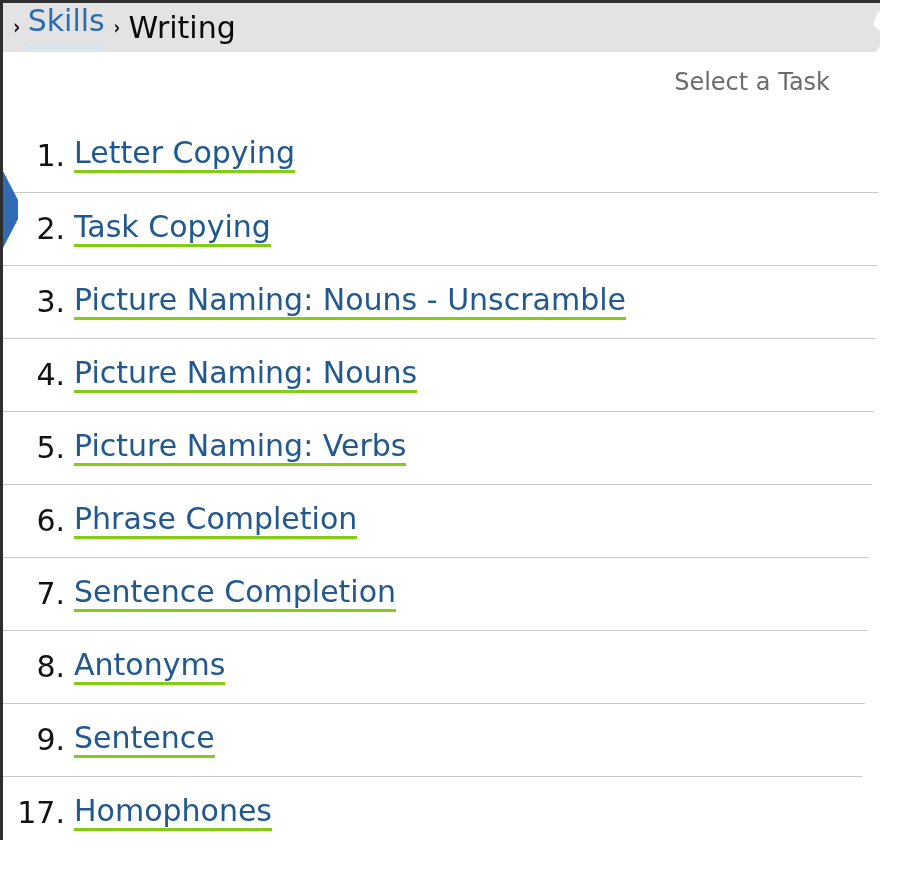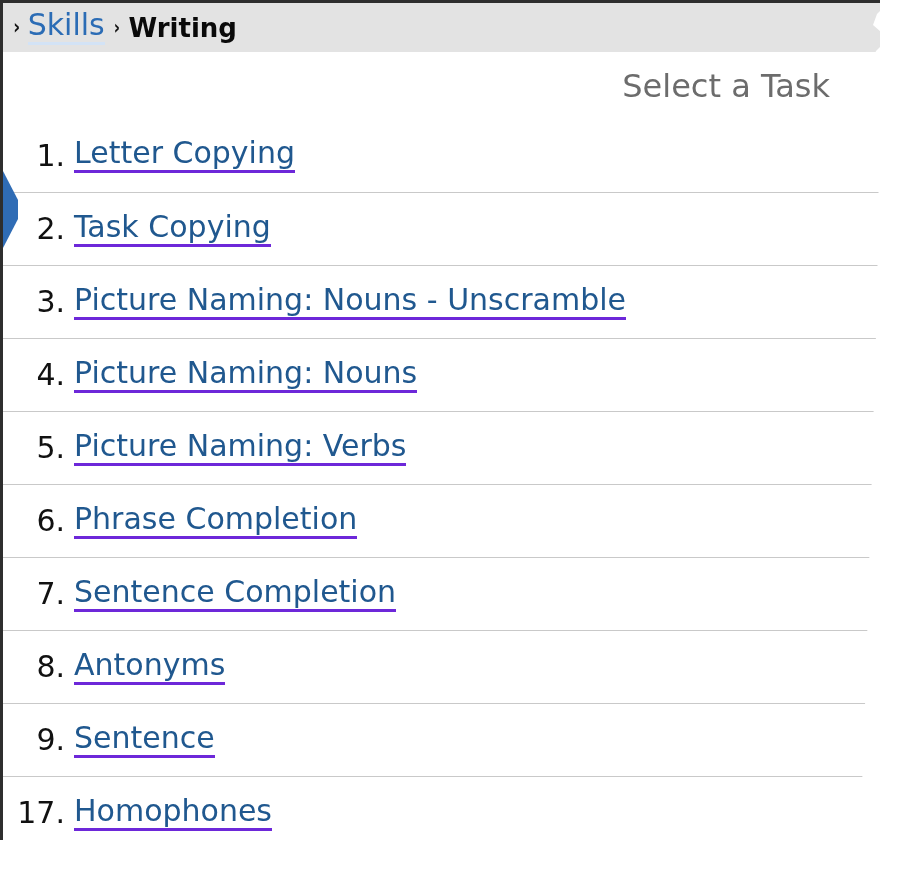--- a/index.html
+++ b/index.html
@@ -81,46 +81,46 @@
   .crumb-chevron.second {
     padding: 0 8px 0 8px;
     font-size: 19px;
   }
   .crumb-link {
     color: #2b6cb5;
     font-size: 30px;
     line-height: 1;
     text-decoration: none;
     border-bottom: 3px solid #d3e3f6;
-    padding-bottom: 2px;
+    padding-bottom: 10px;
     cursor: pointer;
   }
   .crumb-current {
     color: #0a0a0a;
-    font-size: 26px;
-    line-height: 1;
-    font-weight: 700;
+    font-size: 30px;
+    line-height: 1;
+    font-weight: 400;
   }
 
   
   #content {
     position: absolute;
     left: 3px;
     top: 52px;
     width: 877px;
     bottom: 0;
     background: #ffffff;
   }
 
   #select-a-task {
     position: absolute;
     right: 50px;
     top: 18px;
     color: #6c6c6c;
-    font-size: 32px;
+    font-size: 24px;
     line-height: 1;
     white-space: nowrap;
   }
 
   
   #task-list {
     position: absolute;
     left: 0;
     top: 67px;
     width: 877px;
@@ -147,21 +147,21 @@
     line-height: 1;
     flex: 0 0 auto;
     padding-right: 0px;
   }
   .task-link {
     margin-left: 9px;
     color: #20588f;
     font-size: 30px;
     line-height: 1;
     text-decoration: none;
-    border-bottom: 3px solid #6d28d9;
+    border-bottom: 3px solid #84cc16;
     padding-bottom: 2px;
     cursor: pointer;
     white-space: nowrap;
   }
   
   .row-marker {
     position: absolute;
     left: 0;
     top: 50%;
     transform: translateY(-50%);

